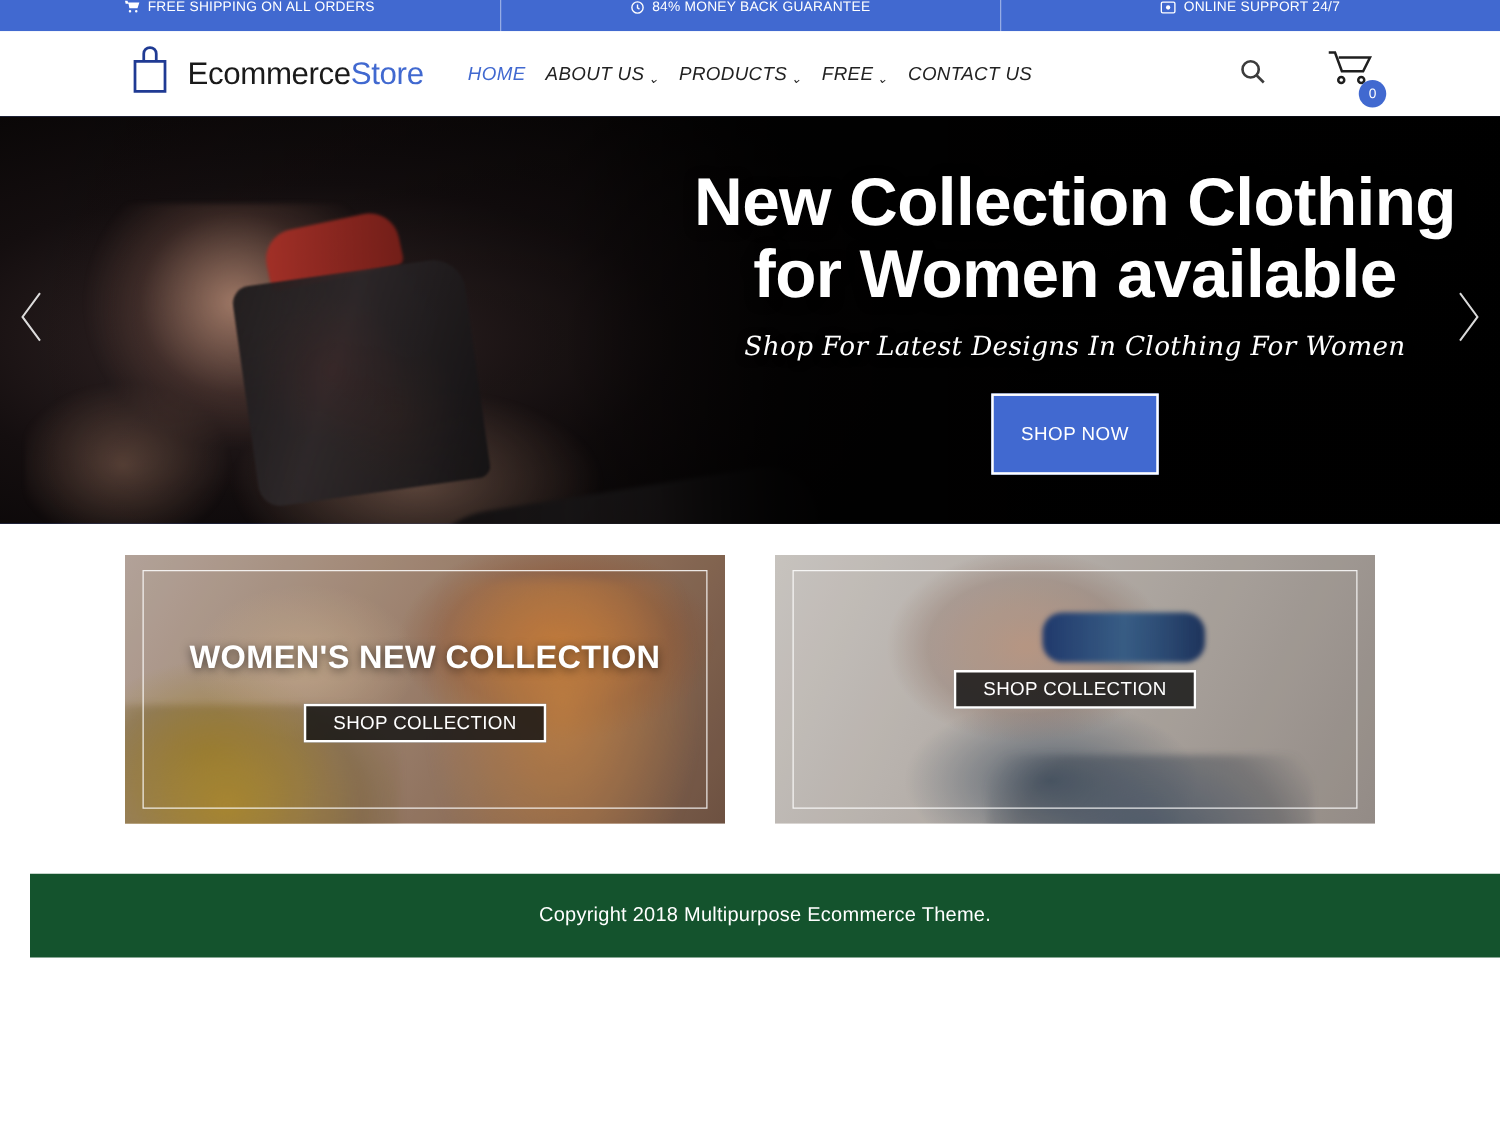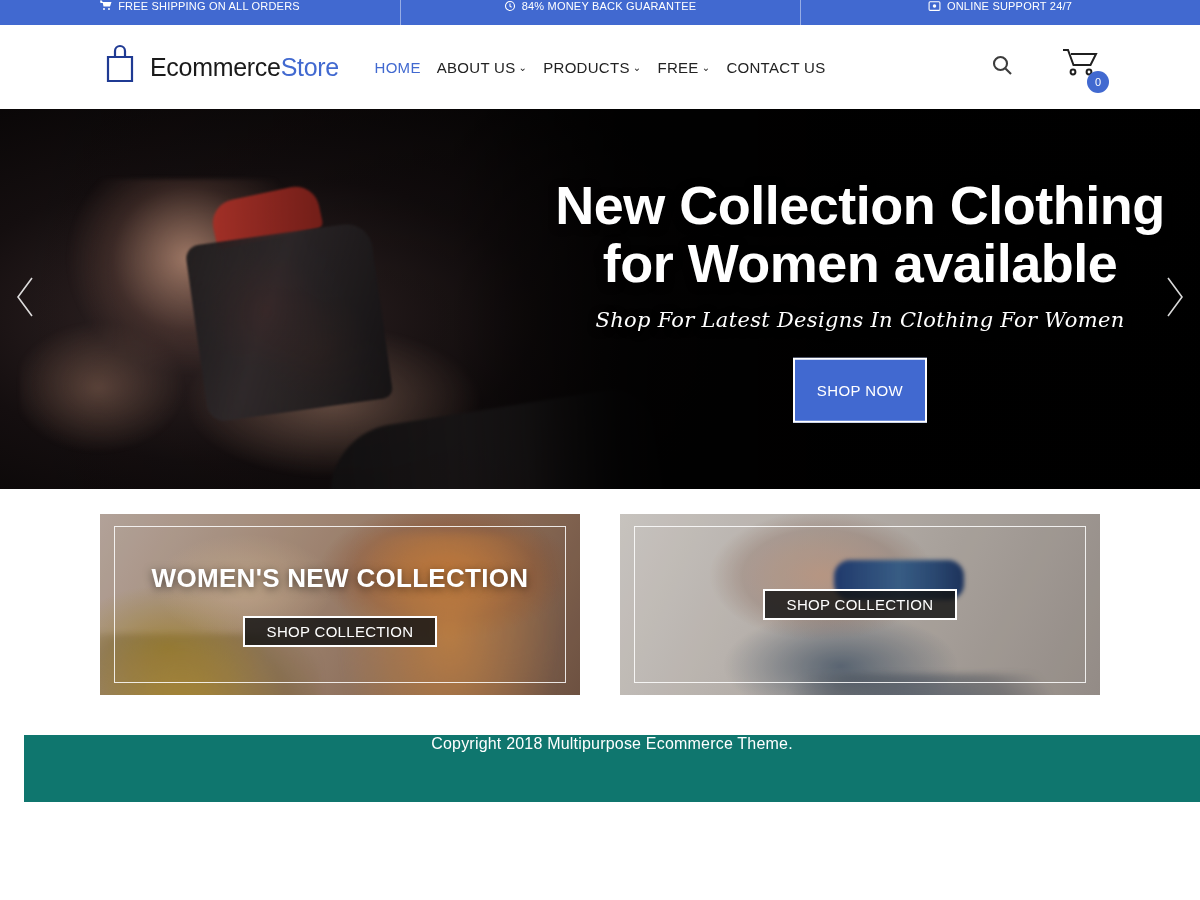--- a/index.html
+++ b/index.html
@@ -21,61 +21,62 @@
     position:relative;
   }
   .topbar-cell + .topbar-cell::before{
     content:""; position:absolute; left:0; top:0; bottom:0;
     width:1px; background:rgba(255,255,255,.45);
   }
   .topbar-cell svg{ display:block; }
 
   
   .header{
-    height:84px; background:#ffffff;
+    height:68px; background:#ffffff;
     display:flex; align-items:center;
     padding:0 100px;
     position:relative;
   }
   .logo{ display:flex; align-items:center; gap:2px; }
   .logo-mark{ margin-right:2px; }
   .logo-text{ font-size:25px; letter-spacing:-.3px; }
   .logo-text .dark{ color:#1a1a1a; }
   .logo-text .accent{ color:#4169d0; }
 
   .nav{
     position:absolute; left:0; right:0;
     display:flex; justify-content:center; align-items:center;
     gap:16px; pointer-events:none;
   }
   .nav-item{
     pointer-events:auto;
     font-size:15px; color:#222; letter-spacing:.3px;
-    display:flex; align-items:center; gap:3px; cursor:pointer;
+    display:flex; align-items:flex-end; gap:3px; cursor:pointer;
     white-space:nowrap;
+    font-style:italic;
   }
   .nav-item.active{ color:#4169d0; }
   .caret{ font-size:10px; line-height:1; position:relative; top:1px; }
 
   .header-actions{
     margin-left:auto; display:flex; align-items:center; gap:48px;
     position:relative; z-index:2;
   }
   .icon-btn{ cursor:pointer; display:flex; align-items:center; }
   .cart-wrap{ position:relative; display:flex; align-items:center; cursor:pointer; }
   .cart-badge{
     position:absolute; right:-9px; bottom:-7px;
     width:22px; height:22px; border-radius:50%;
     background:#4169d0; color:#fff;
     font-size:11px; display:flex; align-items:center; justify-content:center;
   }
 
   
   .hero{
-    position:relative; height:380px; overflow:hidden;
+    position:relative; height:326px; overflow:hidden;
     background:#1d4ed8;
   }
   .hero-photo{ position:absolute; inset:0; }
   
   .hero-photo .bg{
     position:absolute; inset:0;
     background:
       radial-gradient(ellipse 45% 70% at 20% 55%, #3a2b2b 0%, #140e0f 55%, #070505 100%),
       linear-gradient(100deg,#1d1517 0%, #0b0809 45%, #060405 100%);
   }
@@ -147,21 +148,21 @@
   }
   .hero-arrow{
     position:absolute; top:50%; transform:translateY(-50%);
     cursor:pointer; opacity:.85;
   }
   .hero-arrow.left{ left:12px; }
   .hero-arrow.right{ right:12px; }
 
   
   .promos{
-    height:246px; background:#ffffff;
+    height:280px; background:#ffffff;
     display:flex; gap:40px;
     padding:25px 100px 40px;
   }
   .promo{
     position:relative; flex:1; overflow:hidden; cursor:pointer;
   }
   .promo .pbg{ position:absolute; inset:0; }
   .promo.women .pbg{
     background:
       radial-gradient(ellipse 34% 48% at 72% 32%, rgba(214,126,58,.85) 0%, rgba(160,86,44,.35) 55%, rgba(0,0,0,0) 78%),
@@ -211,22 +212,22 @@
     white-space:nowrap;
   }
   .promo-btn{
     background:rgba(20,20,20,.82); color:#ffffff;
     border:2px solid #ffffff;
     padding:5px 22px; font-size:15px; letter-spacing:.3px; cursor:pointer;
   }
 
   
   .footer{
-    height:67px; background:#0f766e;
-    display:flex; align-items:flex-start; justify-content:center;
+    height:67px; background:#14532d;
+    display:flex; align-items:center; justify-content:center;
     color:#ffffff; font-size:16px; letter-spacing:.2px;margin-left:24px;
   }
 </style>
 </head>
 <body>
 
 <div class="topbar">
   <div class="topbar-cell">
     <span>
       <svg width="12" height="12" viewBox="0 0 24 24" fill="#fff">

